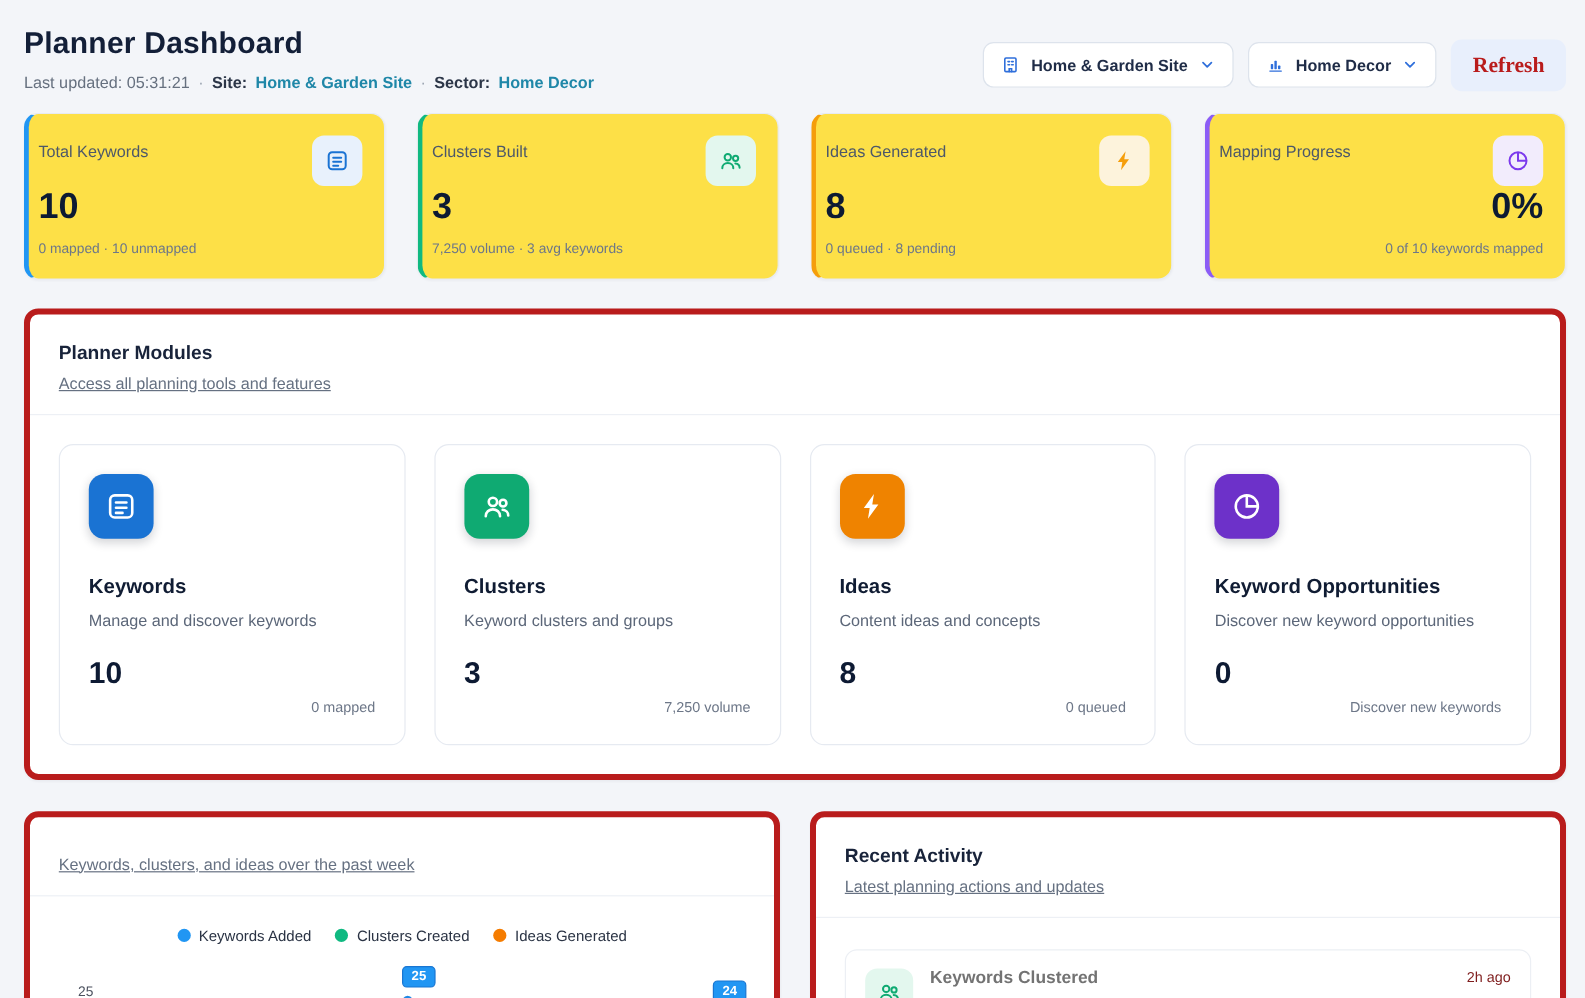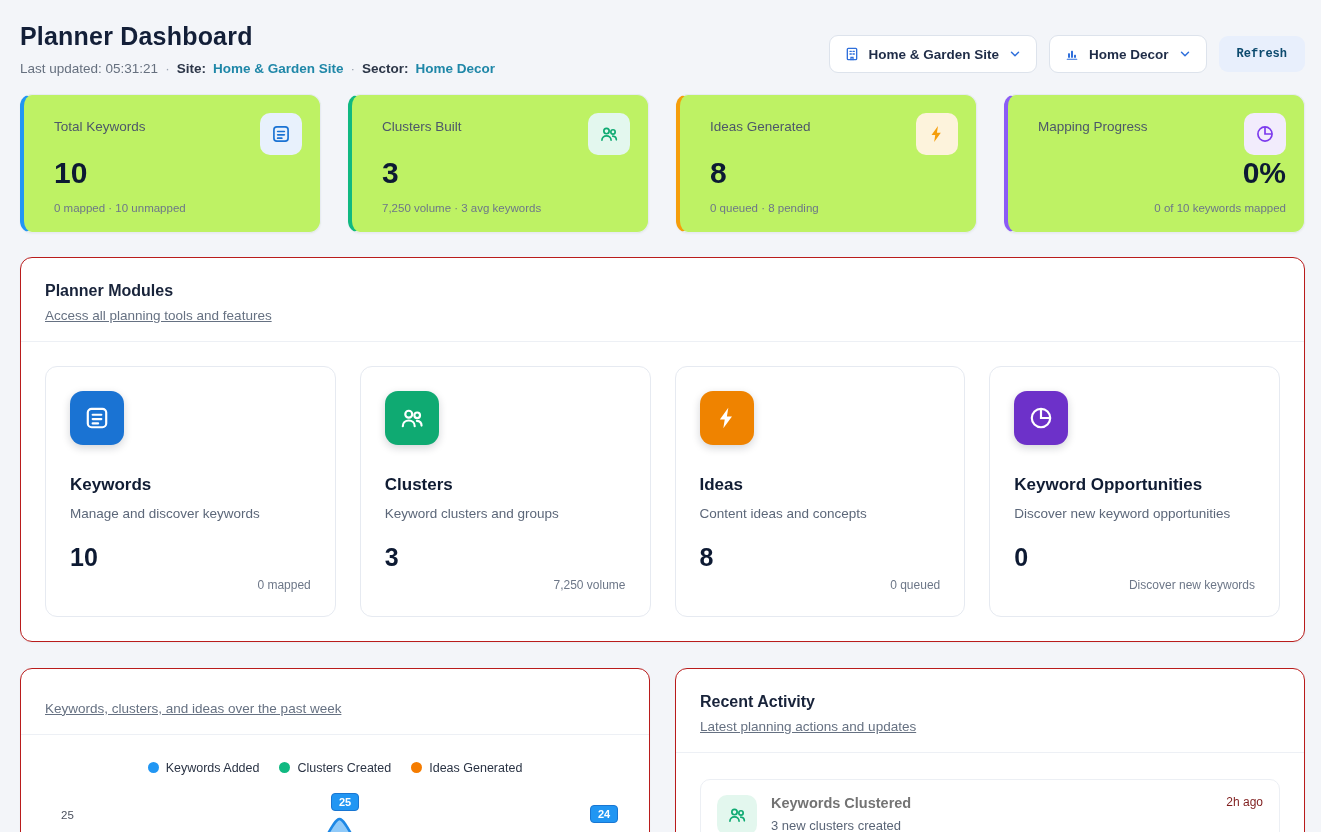--- a/index.html
+++ b/index.html
@@ -21,30 +21,30 @@
   .controls { display: flex; align-items: center; gap: 12px; margin-top: 10px; }
   .select-btn {
     display: flex; align-items: center; gap: 9px;
     background: #fff; border: 1px solid #dde3ec; border-radius: 9px;
     padding: 10px 14px; font-size: 13.5px; font-weight: 700; color: #1f2c47;
     cursor: pointer; font-family: inherit;
   }
   .select-btn .btn-ic { width: 16px; height: 16px; color: #2f6fdb; display: inline-flex; }
   .select-btn .chev { width: 14px; height: 14px; color: #2f6fdb; display: inline-flex; }
   .refresh-btn {
-    background: #e8effc; color: #0c4a6e; border: none; border-radius: 9px;
-    padding: 11px 18px; font-size: 12px; font-weight: 700; cursor: pointer; font-family: Liberation Mono, monospace;
+    background: #e8effc; color: #b91c1c; border: none; border-radius: 9px;
+    padding: 11px 18px; font-size: 18px; font-weight: 700; cursor: pointer; font-family: Liberation Serif, serif;
   }
   svg { display: block; width: 100%; height: 100%; }
 
   
   .stats { display: flex; gap: 27px; margin-top: 18px; }
   .stat-card {
-    flex: 1; background: #bef264; border: 1px solid #e7ebf2; border-radius: 12px;
-    border-left-width: 4px; padding: 18px 18px 18px 30px;
+    flex: 1; background: #fde047; border: 1px solid #e7ebf2; border-radius: 12px;
+    border-left-width: 4px; padding: 18px 18px 18px 8px;
     box-shadow: 0 1px 2px rgba(16,24,40,.04);
   }
   .stat-card.b-blue   { border-left-color: #2196f3; }
   .stat-card.b-green  { border-left-color: #10b981; }
   .stat-card.b-orange { border-left-color: #f59e0b; }
   .stat-card.b-purple { border-left-color: #8b5cf6; text-align: right; }
   .stat-top { display: flex; justify-content: space-between; align-items: flex-start; }
   .stat-label { font-size: 13.5px; color: #4d5869; padding-top: 6px; }
   .stat-ic {
     width: 42px; height: 42px; border-radius: 10px;
@@ -53,21 +53,21 @@
   .stat-ic svg { width: 20px; height: 20px; }
   .tint-blue   { background: #e8f1fc; color: #1a73d3; }
   .tint-green  { background: #e3f7ee; color: #0faa72; }
   .tint-orange { background: #fdf3dc; color: #f59e0b; }
   .tint-purple { background: #f2ecfc; color: #7c3aed; }
   .stat-value { font-size: 30px; font-weight: 800; color: #0d1a33; line-height: 1.05; margin-top: 2px; }
   .stat-sub { font-size: 11.5px; color: #6d7788; margin-top: 13px; }
 
   
   .panel {
-    background: #fff; border: 1px solid #b91c1c; border-radius: 12px;
+    background: #fff; border: 5px solid #b91c1c; border-radius: 12px;
     margin-top: 24px; padding: 24px; box-shadow: 0 1px 2px rgba(16,24,40,.04);
   }
   .panel-title { font-size: 16px; font-weight: 700; color: #18233a; }
   .panel-sub { font-size: 13.5px; color: #667182; margin-top: 8px; text-decoration: underline; }
   .panel-divider { border-bottom: 1px solid #edf0f5; margin: 18px -24px 0 -24px; }
   .modules { display: grid; grid-template-columns: repeat(4, 1fr); gap: 24px; margin-top: 24px; }
   .module-card {
     border: 1px solid #e6eaf1; border-radius: 12px; padding: 24px; background: #fff; cursor: pointer;
   }
   .module-ic {

